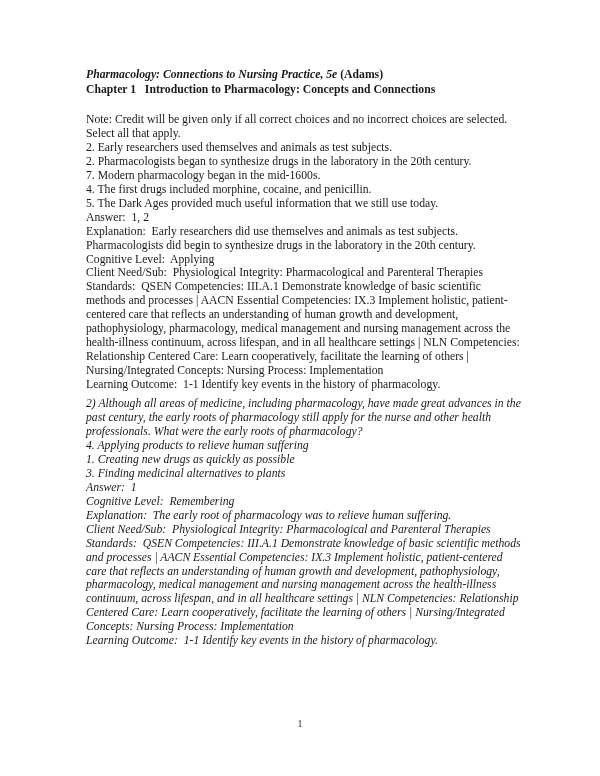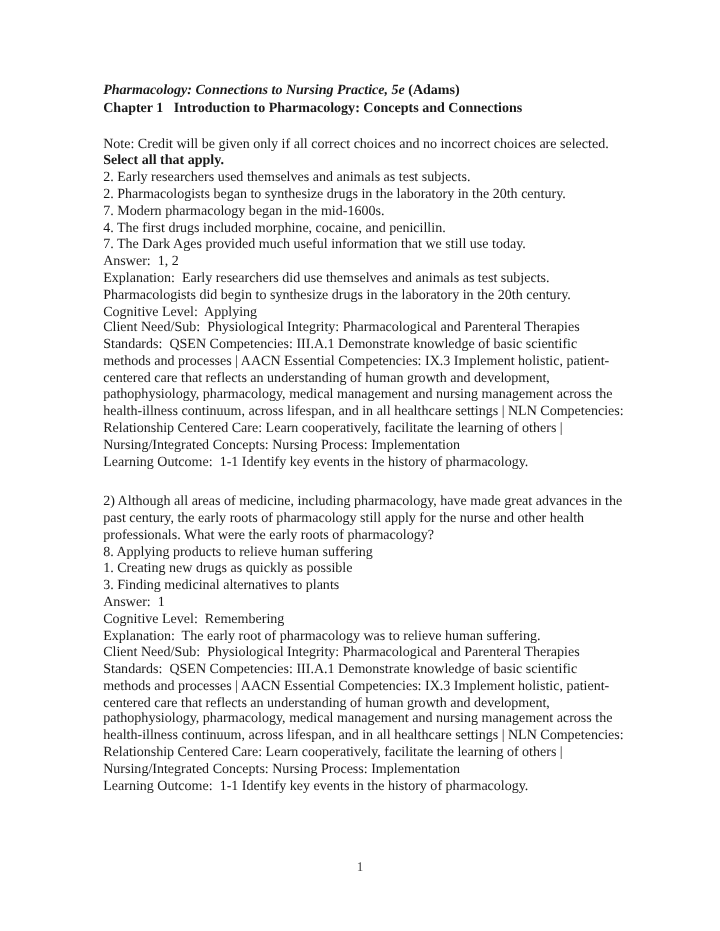--- a/index.html
+++ b/index.html
@@ -26,23 +26,23 @@
     width: 437px;
     font-size: 11.7px;
     line-height: 13.95px;
     color: #1a1a1a;
     text-align: left;
   }
   .content p { white-space: pre-wrap; }
   .doc-header { font-weight: bold; margin-bottom: 16px; }
   .doc-header p { line-height: 15px; }
   .book-title-italic { font-style: italic; }
-  .q-block + .q-block { margin-top: 19px; }
+  .q-block + .q-block { margin-top: 5px; font-style: italic; }
   .note-line { }
-  .bold-line { font-weight: bold; }
+  .bold-line { font-weight: normal; }
   .page-number {
     position: absolute;
     top: 717px;
     left: 0;
     width: 100%;
     text-align: center;
     font-size: 11px;
     line-height: 13px;
     color: #3f3f3f;
   }
@@ -58,32 +58,32 @@
       <p>Chapter 1   Introduction to Pharmacology: Concepts and Connections</p>
     </header>
 
     <section class="q-block">
       <p class="note-line">Note: Credit will be given only if all correct choices and no incorrect choices are selected.</p>
       <p class="bold-line">Select all that apply.</p>
       <p>2. Early researchers used themselves and animals as test subjects.</p>
       <p>2. Pharmacologists began to synthesize drugs in the laboratory in the 20th century.</p>
       <p>7. Modern pharmacology began in the mid-1600s.</p>
       <p>4. The first drugs included morphine, cocaine, and penicillin.</p>
-      <p>7. The Dark Ages provided much useful information that we still use today.</p>
+      <p>5. The Dark Ages provided much useful information that we still use today.</p>
       <p>Answer:  1, 2</p>
       <p>Explanation:  Early researchers did use themselves and animals as test subjects. Pharmacologists did begin to synthesize drugs in the laboratory in the 20th century.</p>
       <p>Cognitive Level:  Applying</p>
       <p>Client Need/Sub:  Physiological Integrity: Pharmacological and Parenteral Therapies</p>
       <p>Standards:  QSEN Competencies: III.A.1 Demonstrate knowledge of basic scientific methods and processes | AACN Essential Competencies: IX.3 Implement holistic, patient-centered care that reflects an understanding of human growth and development, pathophysiology, pharmacology, medical management and nursing management across the health-illness continuum, across lifespan, and in all healthcare settings | NLN Competencies: Relationship Centered Care: Learn cooperatively, facilitate the learning of others | Nursing/Integrated Concepts: Nursing Process: Implementation</p>
       <p>Learning Outcome:  1-1 Identify key events in the history of pharmacology.</p>
     </section>
 
     <section class="q-block">
       <p>2) Although all areas of medicine, including pharmacology, have made great advances in the past century, the early roots of pharmacology still apply for the nurse and other health professionals. What were the early roots of pharmacology?</p>
-      <p>8. Applying products to relieve human suffering</p>
+      <p>4. Applying products to relieve human suffering</p>
       <p>1. Creating new drugs as quickly as possible</p>
       <p>3. Finding medicinal alternatives to plants</p>
       <p>Answer:  1</p>
       <p>Cognitive Level:  Remembering</p>
       <p>Explanation:  The early root of pharmacology was to relieve human suffering.</p>
       <p>Client Need/Sub:  Physiological Integrity: Pharmacological and Parenteral Therapies</p>
       <p>Standards:  QSEN Competencies: III.A.1 Demonstrate knowledge of basic scientific methods and processes | AACN Essential Competencies: IX.3 Implement holistic, patient-centered care that reflects an understanding of human growth and development, pathophysiology, pharmacology, medical management and nursing management across the health-illness continuum, across lifespan, and in all healthcare settings | NLN Competencies: Relationship Centered Care: Learn cooperatively, facilitate the learning of others | Nursing/Integrated Concepts: Nursing Process: Implementation</p>
       <p>Learning Outcome:  1-1 Identify key events in the history of pharmacology.</p>
     </section>
 

